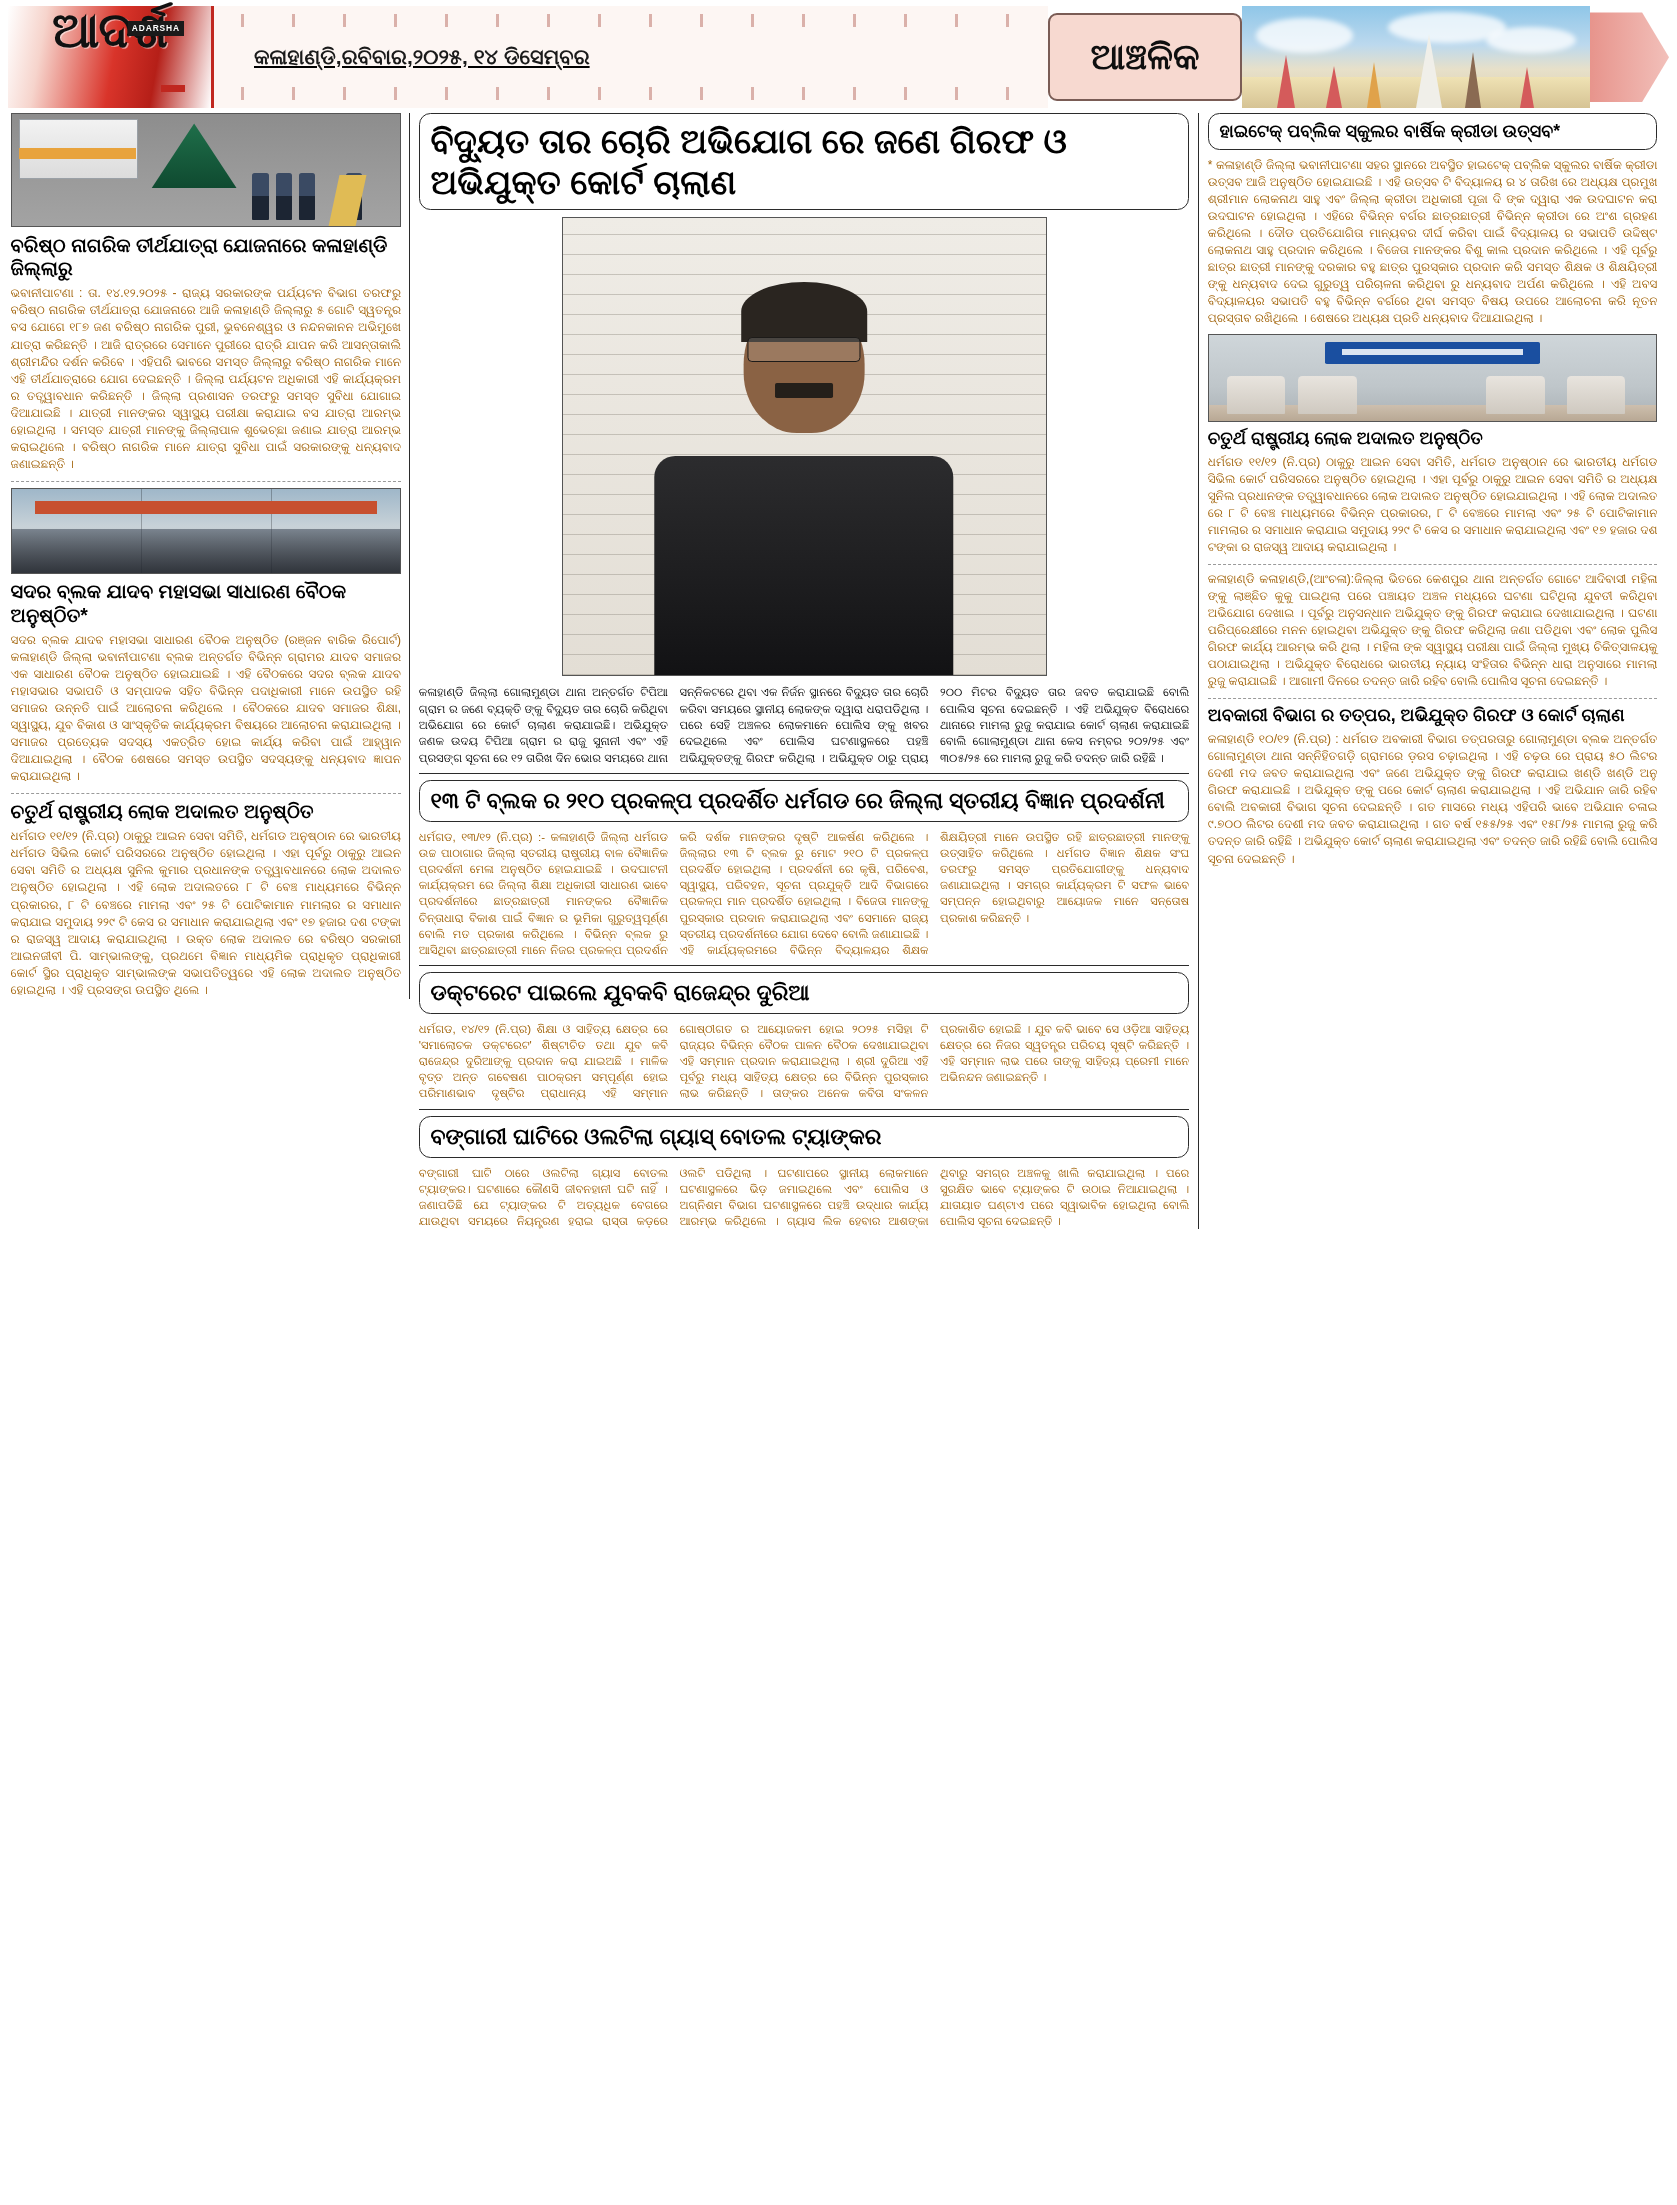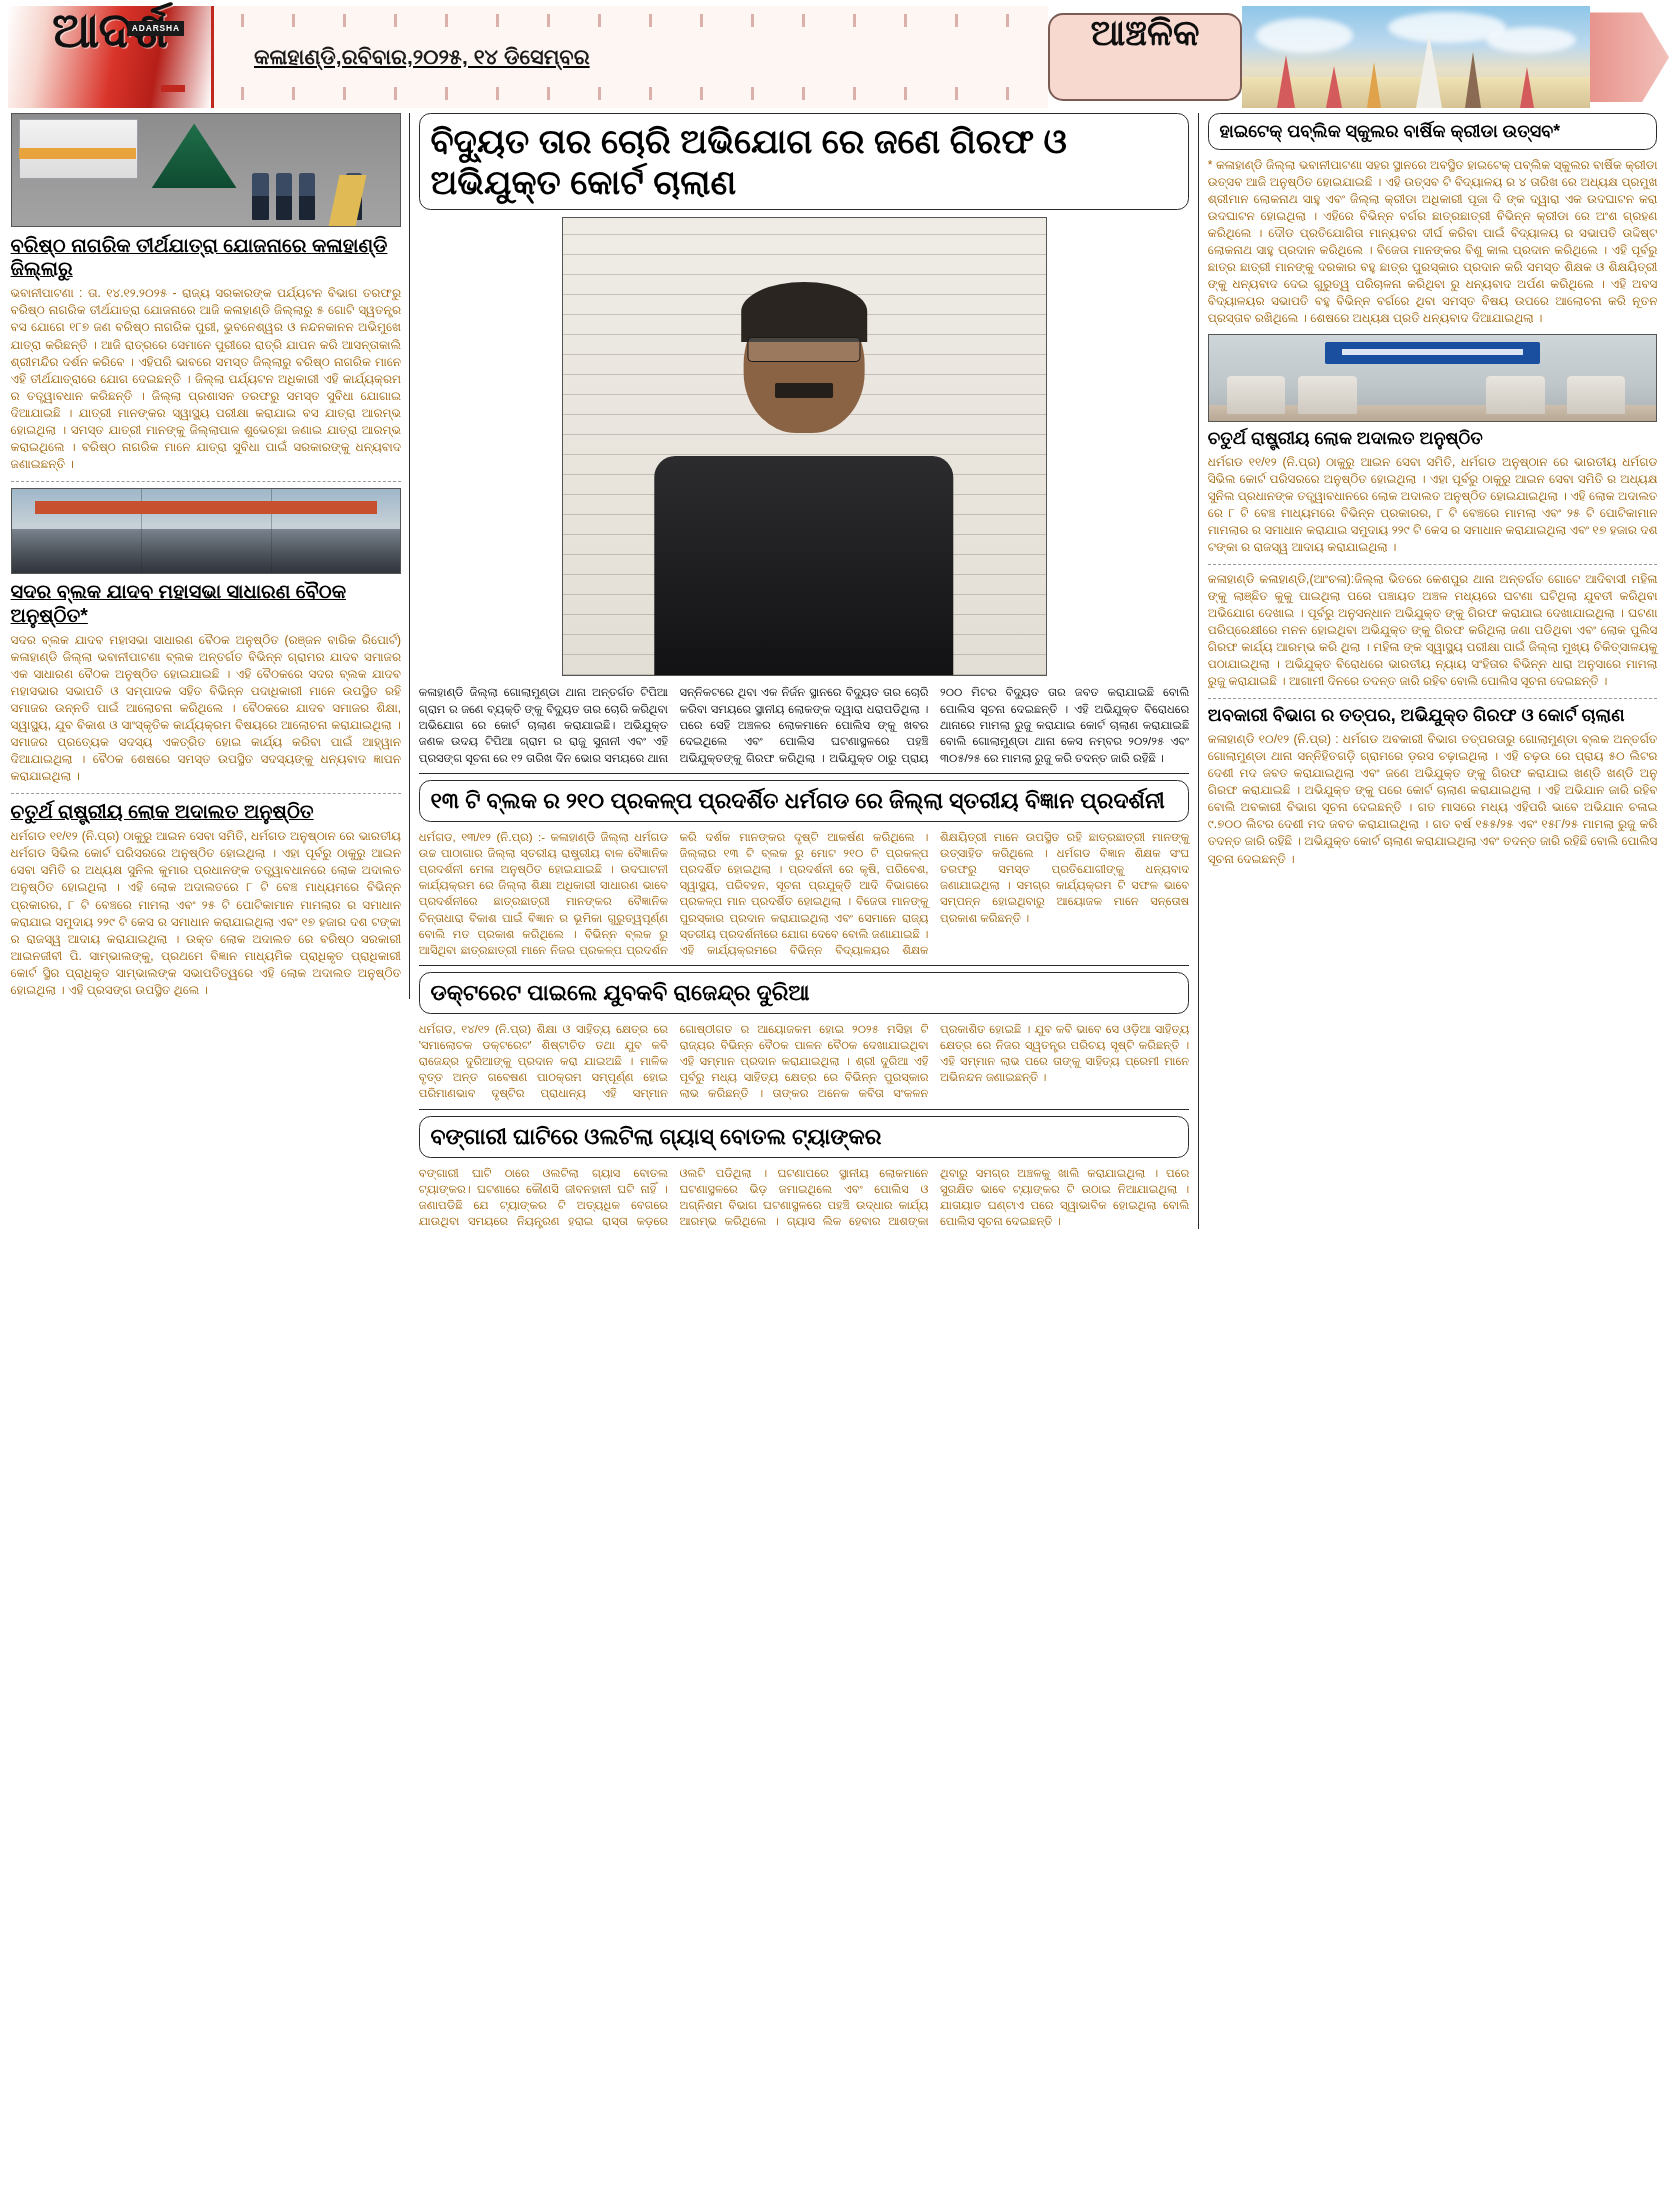--- a/index.html
+++ b/index.html
@@ -90,23 +90,23 @@
     position: relative;
     z-index: 2;
     white-space: nowrap;
   }
 
   .regional-box {
     width: 190px;
     margin: 7px 0;
     background: #f7d9d0;
     border: 2.2px solid #7a5c55;
-    border-radius: 15px;
+    border-radius: 9px;
     display: flex;
-    align-items: flex-start;
+    align-items: center;
     justify-content: center;
   }
   .regional-text {
     font-size: 36px;
     font-weight: bold;
     color: #0f0f0f;
     line-height: 1;
   }
 
   .temple-strip {
@@ -167,21 +167,21 @@
     overflow: hidden;
     background: #c9c9c9;
   }
   .headline {
     font-weight: bold;
     color: #000;
     line-height: 1.22;
     margin: 6.2px 0 4.4px 0;
     text-align: left;
   }
-  .h-left   { font-size: 19.4px; text-decoration: underline; }
+  .h-left   { font-size: 19.4px; }
   .h-center-main { font-size: 34px; line-height:1.2; text-align:left; }
   .h-center { font-size: 22px; }
   .h-right  { font-size: 17.6px; }
 
   .body-text {
     font-size: 12px;
     line-height: 1.42;
     text-align: justify;
     color: #a16207;
     hyphens: none;

